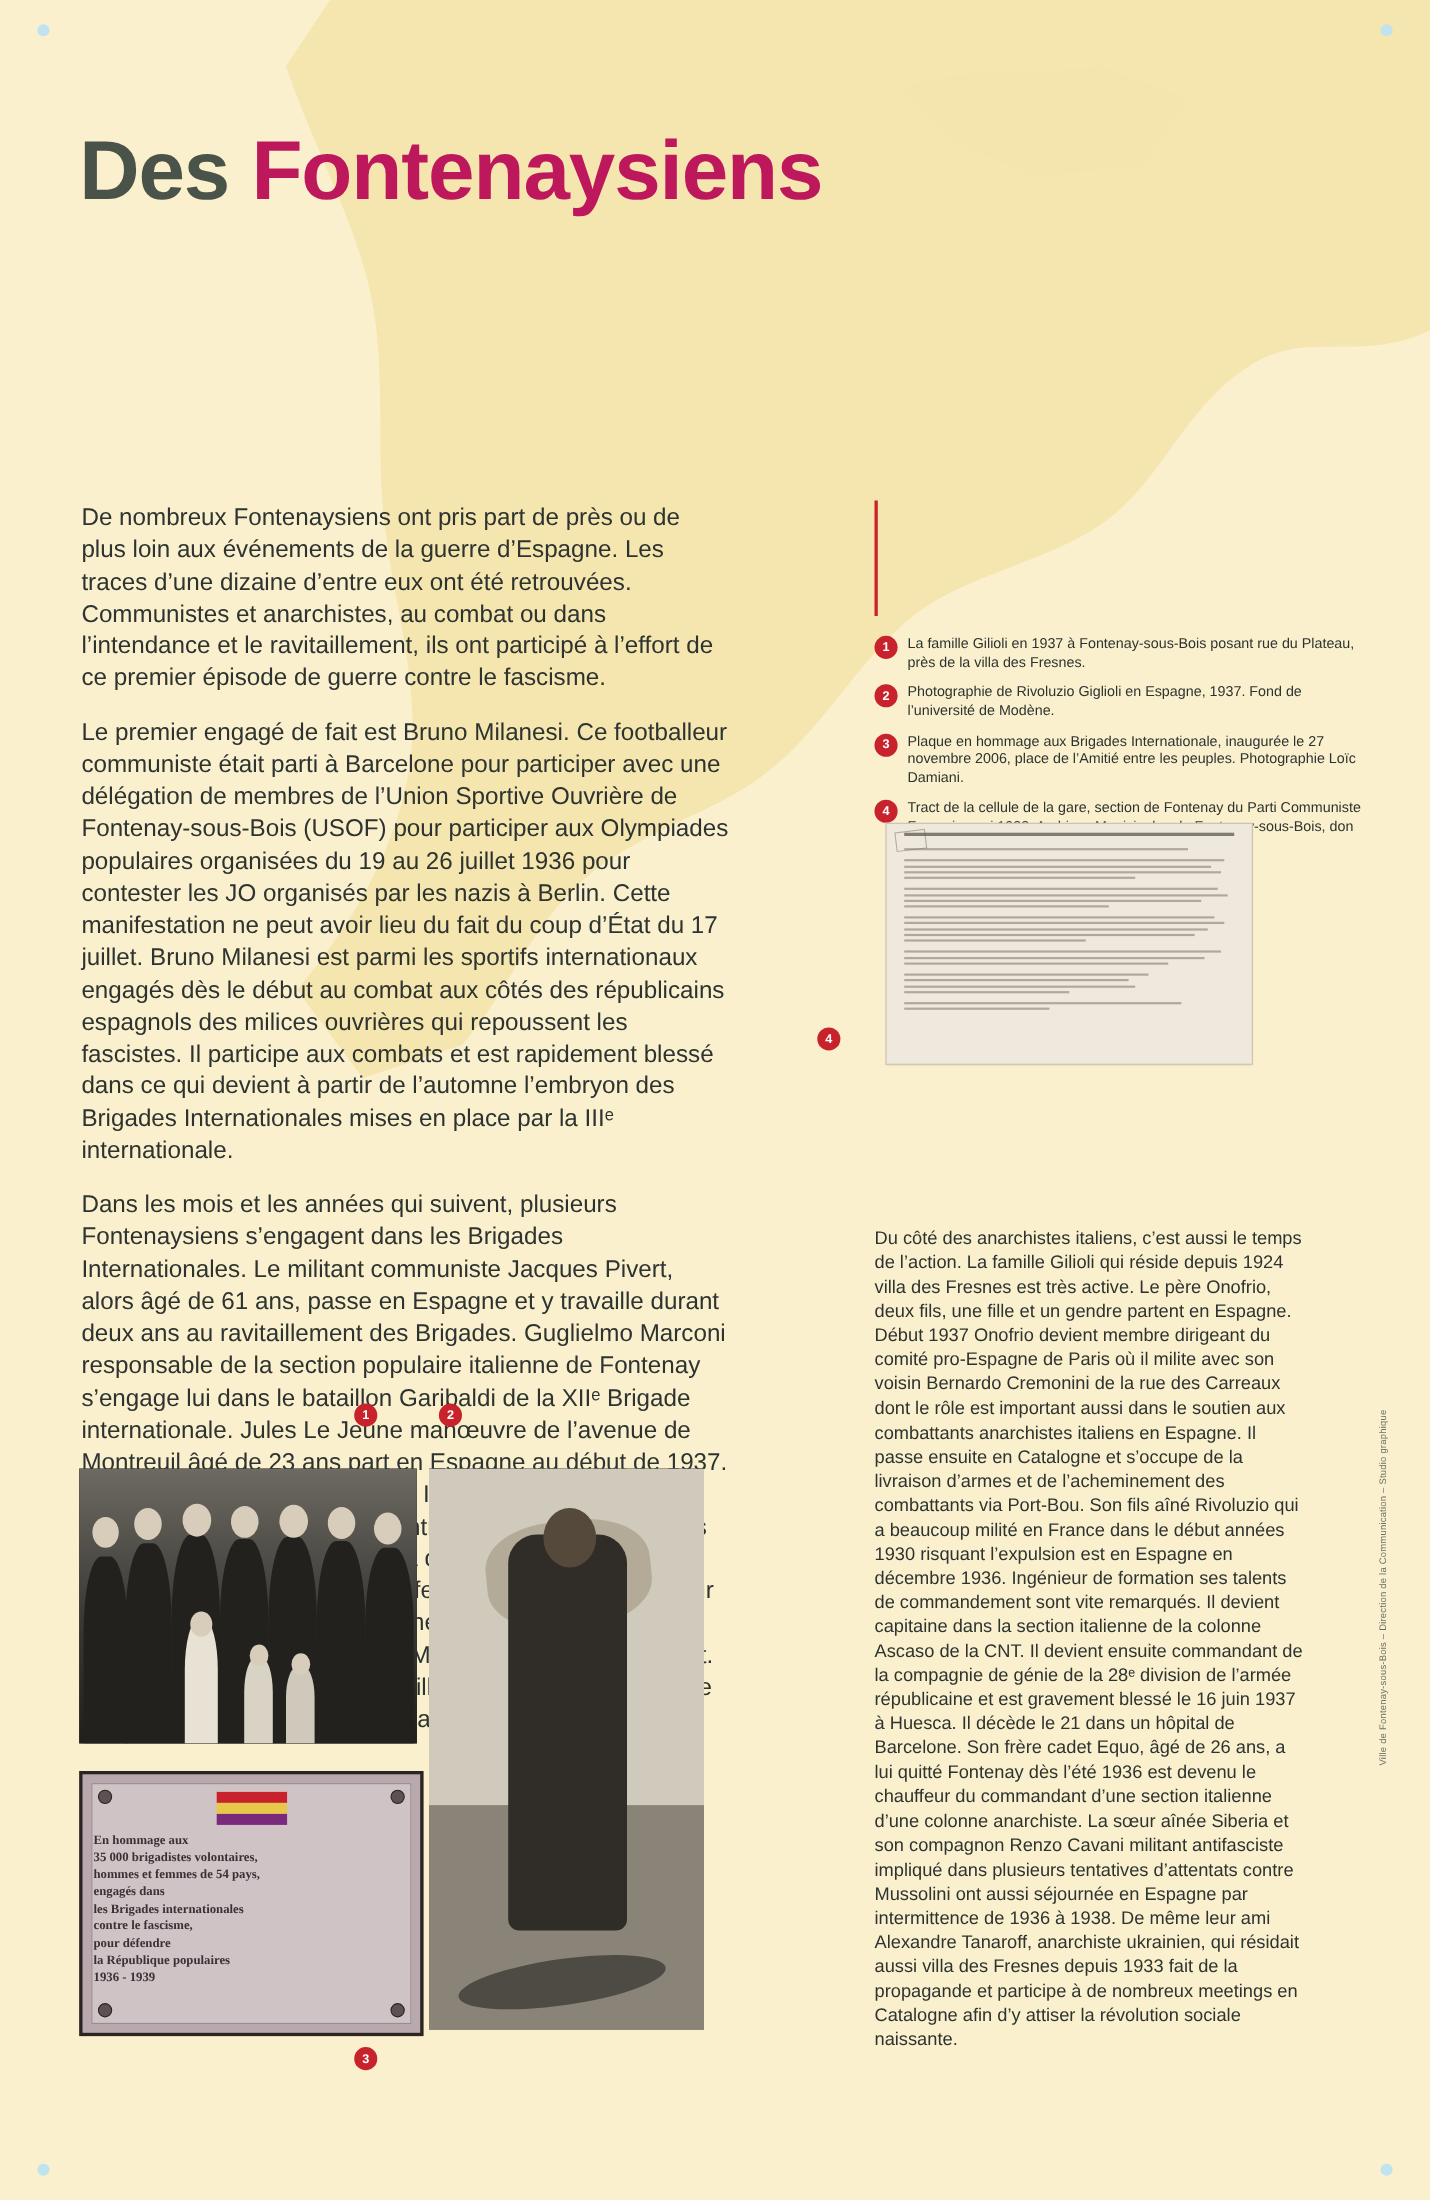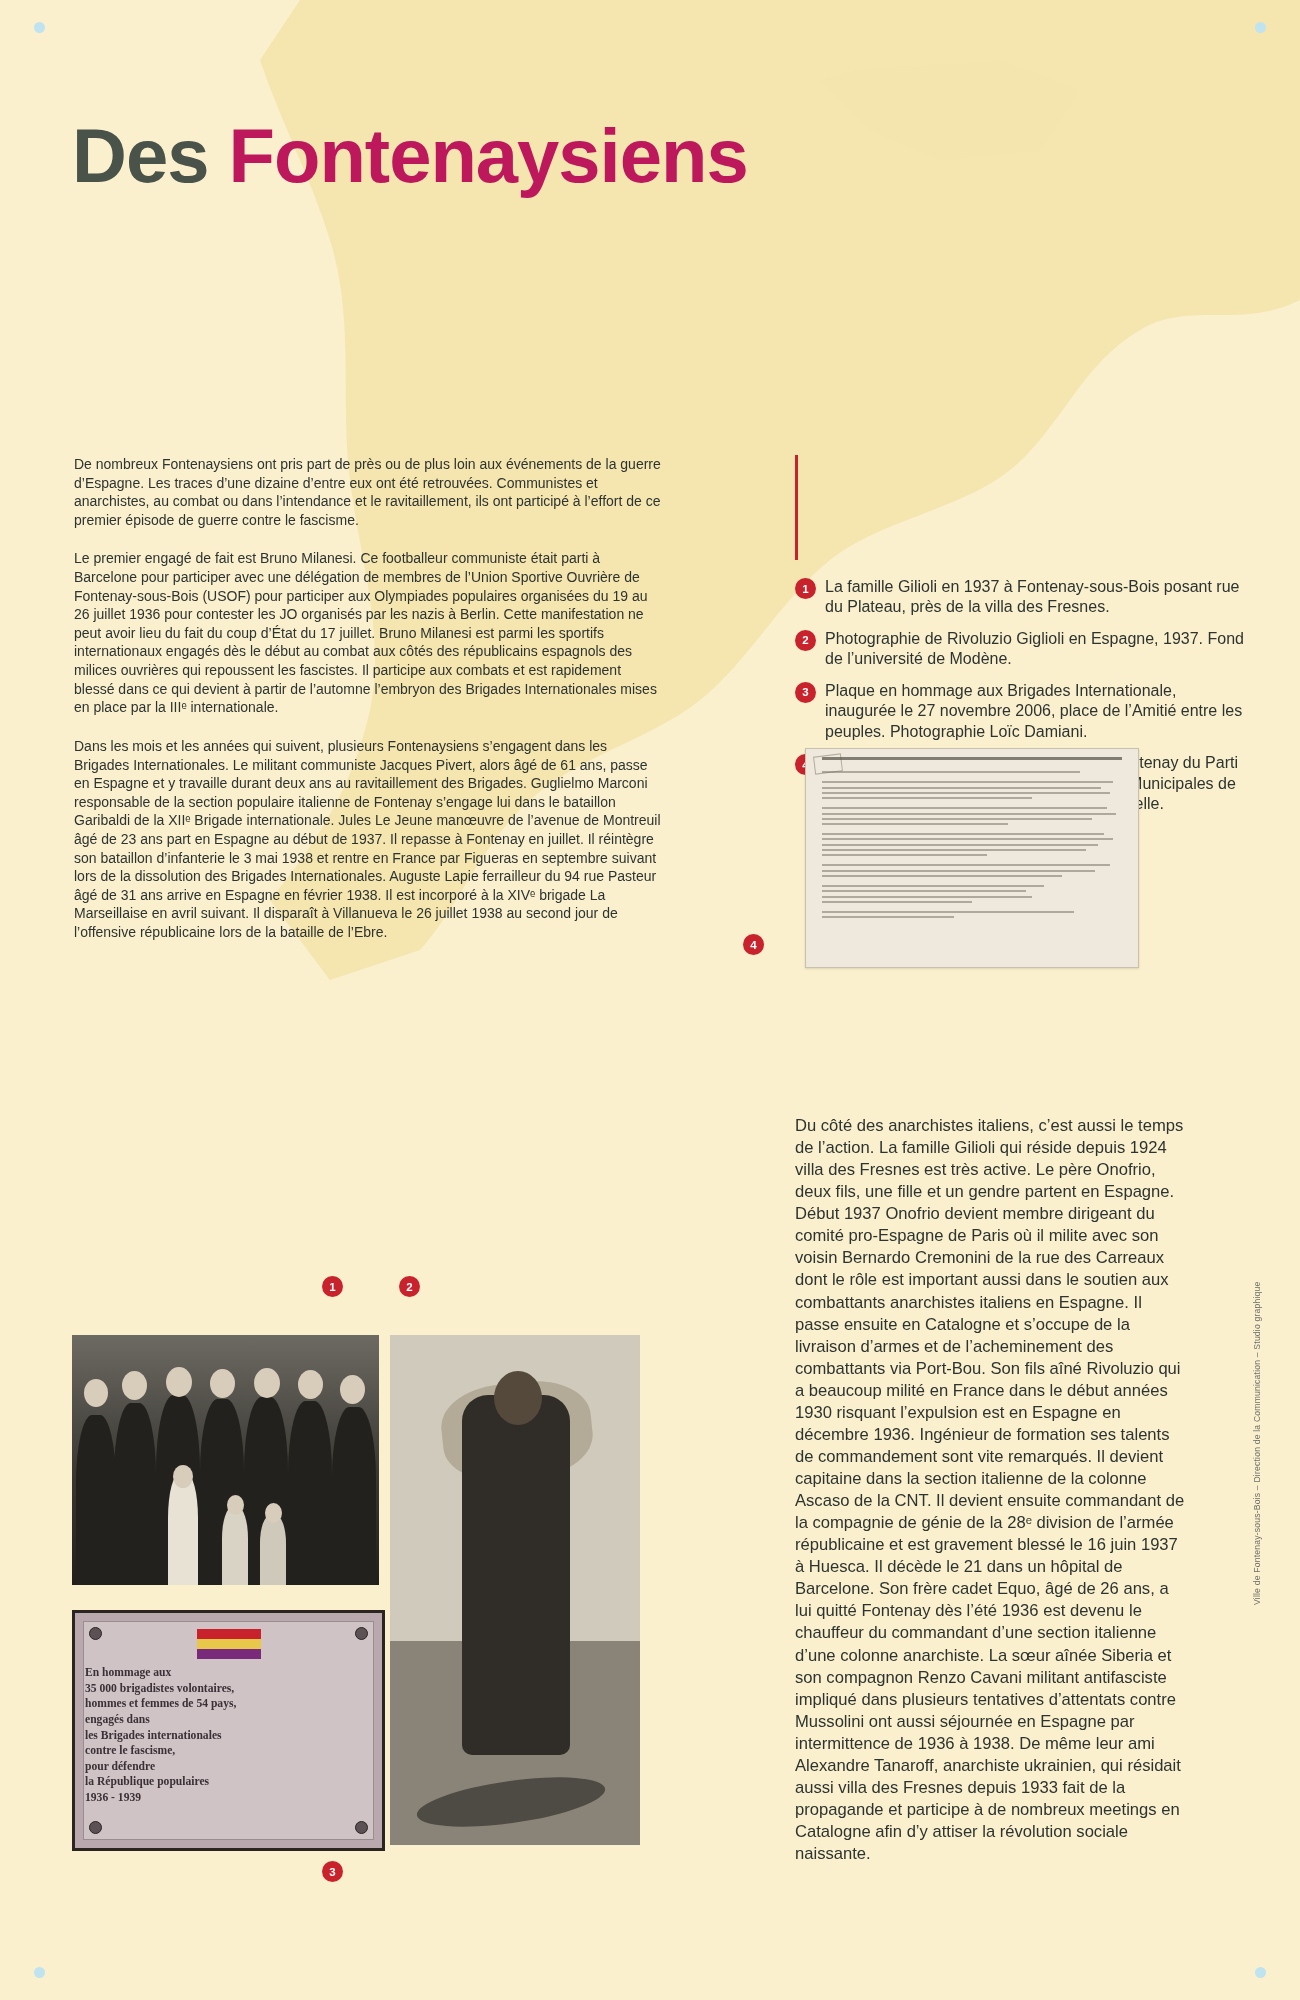--- a/index.html
+++ b/index.html
@@ -67,21 +67,21 @@
     margin-top: 10px;
   }
 
   
   .col-left {
     position: absolute;
     top: 455px;
     left: 74px;
     width: 590px;
     color: #2d3330;
-    font-size: 14px;
+    font-size: 22px;
     line-height: 1.33;
   }
   .col-left p {
     margin: 0 0 20px 0;
   }
   .col-left p:last-child { margin-bottom: 0; }
 
   
   .caption-block {
     position: absolute;
@@ -117,21 +117,21 @@
     color: #ffffff;
     font-size: 11.5px;
     font-weight: bold;
     display: flex;
     align-items: center;
     justify-content: center;
     margin-right: 9px;
     margin-top: 1px;
   }
   .caption-text {
-    font-size: 16px;
+    font-size: 13px;
     line-height: 1.28;
     color: #2d3330;
   }
 
   
   .doc-facsimile {
     position: absolute;
     top: 748px;
     left: 805px;
     width: 332px;

